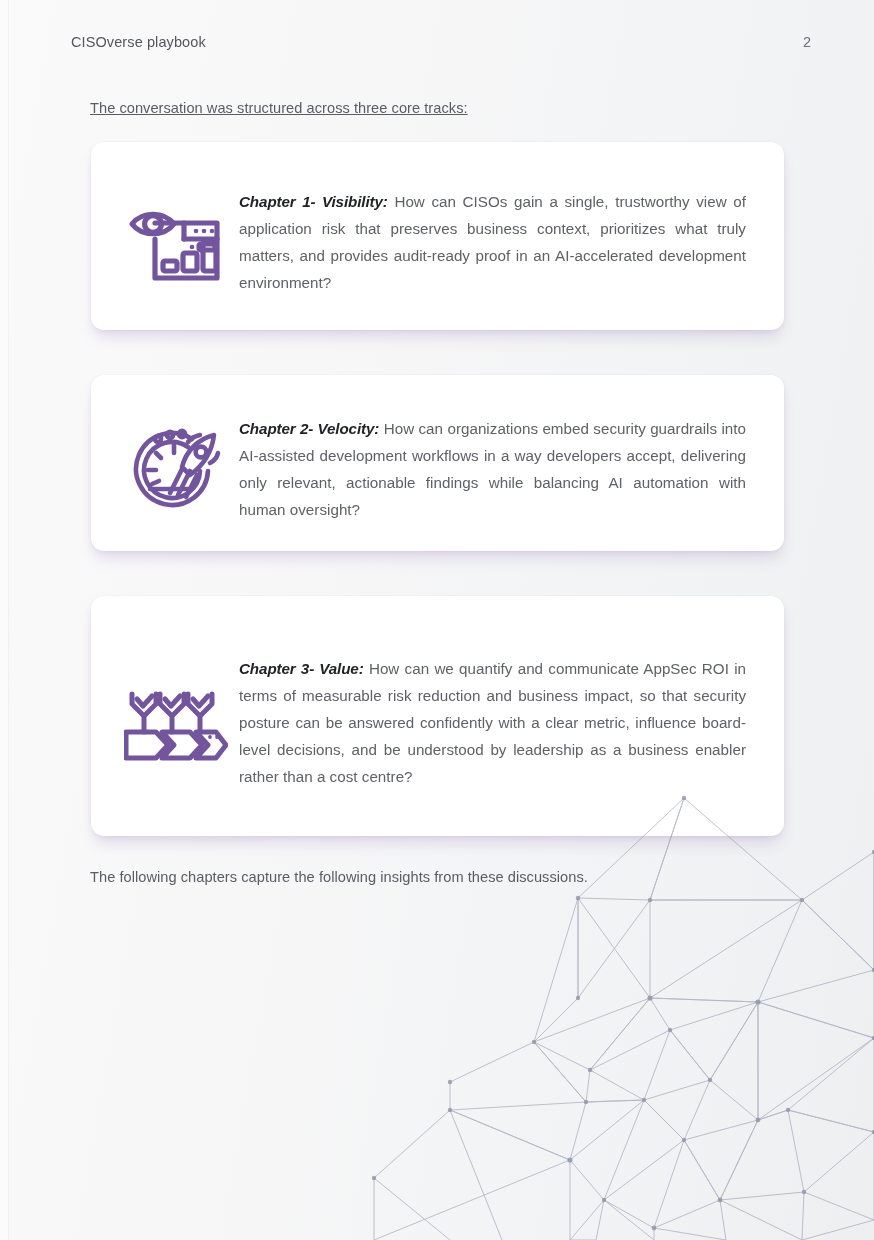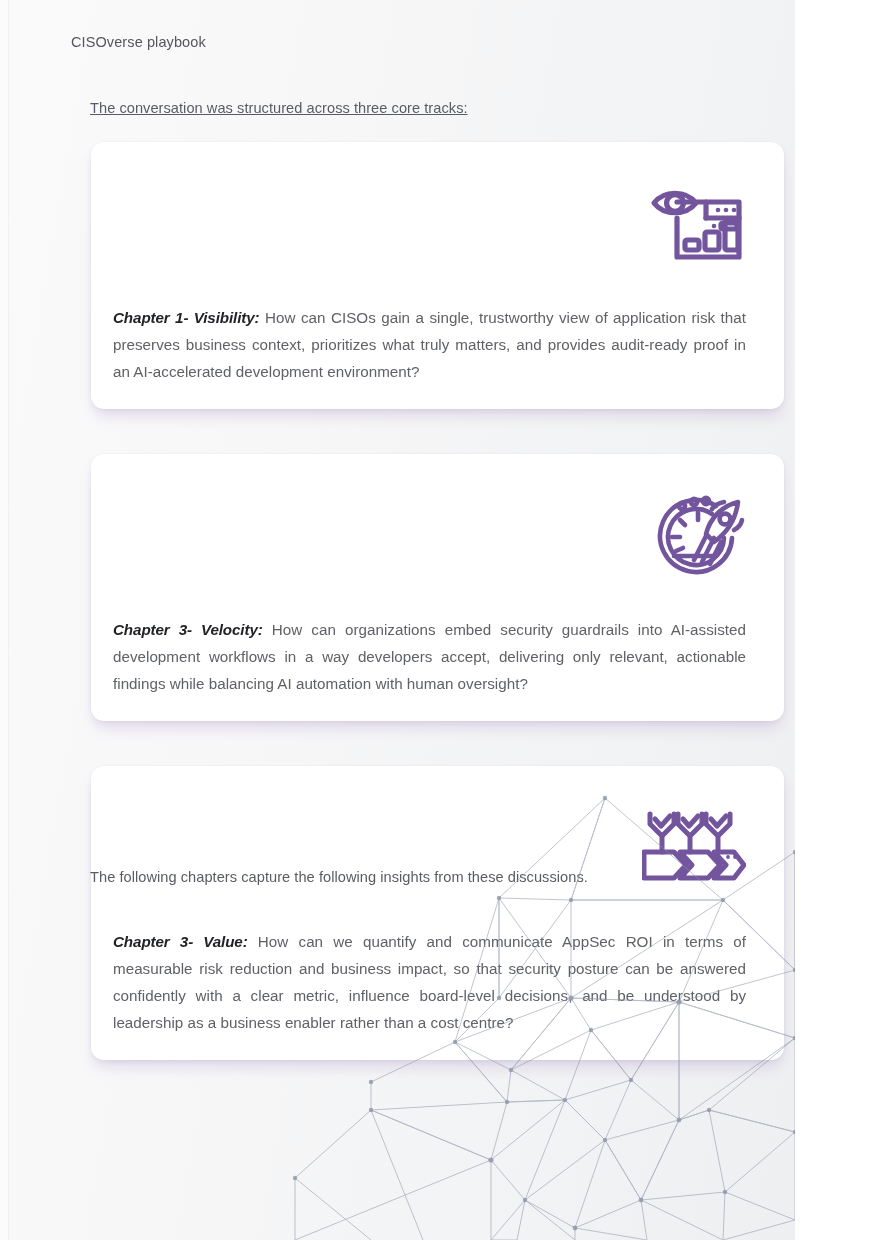--- a/index.html
+++ b/index.html
@@ -9,21 +9,21 @@
     width: 874px; height: 1240px;
     background: #ffffff;
   }
   body {
     font-family: "Liberation Sans", "DejaVu Sans", sans-serif;
     -webkit-font-smoothing: antialiased;
   }
 
   .page {
     position: relative;
-    width: 795px;
+    width: 874px;
     height: 1240px;
     overflow: hidden;
     background:
       linear-gradient(100deg, #fafafb 0%, #f7f7f8 35%, #f2f3f4 72%, #eeeff1 100%);
   }
 
   
   .left-seam {
     position: absolute;
     left: 8px; top: 0;
@@ -92,24 +92,23 @@
   }
   .card {
     position: relative;
     background: #ffffff;
     border-radius: 13px;
     box-shadow:
       0 10px 16px -4px rgba(118, 84, 166, 0.20),
       0 2px 5px rgba(118, 84, 166, 0.07),
       0 0 0 0.5px rgba(150,130,180,0.05);
     display: flex;
-    align-items: flex-end;
+    align-items: center;
     padding: 24px 38px 24px 22px;
     margin-bottom: 45px;
-    flex-direction: column;
   }
   .card-icon {
     flex: 0 0 126px;
     display: flex;
     align-items: flex-start;
     justify-content: center;
     padding-top: 16px;
   }
   .card-icon svg { display: block; }
   .card-body {
@@ -203,21 +202,21 @@
 
           <path d="M80 36 C84 34, 87 31, 88 26"></path>
           <path d="M58 15 C61 11, 65 9, 70 8"></path>
 
           <circle cx="28" cy="12" r="3.1"></circle>
           <circle cx="40" cy="8" r="3.1"></circle>
           <circle cx="52" cy="7" r="3.1"></circle>
         </svg>
       </div>
       <div class="card-body">
-        <div class="card-text"><span class="chapter-label">Chapter 3- Velocity:</span><span> How can organizations embed security guardrails into AI-assisted development workflows in a way developers accept, delivering only relevant, actionable findings while balancing AI automation with human oversight?</span></div>
+        <div class="card-text"><span class="chapter-label">Chapter 2- Velocity:</span><span> How can organizations embed security guardrails into AI-assisted development workflows in a way developers accept, delivering only relevant, actionable findings while balancing AI automation with human oversight?</span></div>
       </div>
     </div>
 
     <div class="card card-3">
       <div class="card-icon">
         <svg width="104" height="76" viewBox="0 0 104 76" fill="none" stroke="#73559e" stroke-width="5" stroke-linecap="round" stroke-linejoin="round">
 
           <path d="M8 8 L8 18 L20 30 L32 18 L32 8"></path>
           <path d="M13 13 L19 20 L28 10"></path>
           <path d="M36 8 L36 18 L48 30 L60 18 L60 8"></path>

